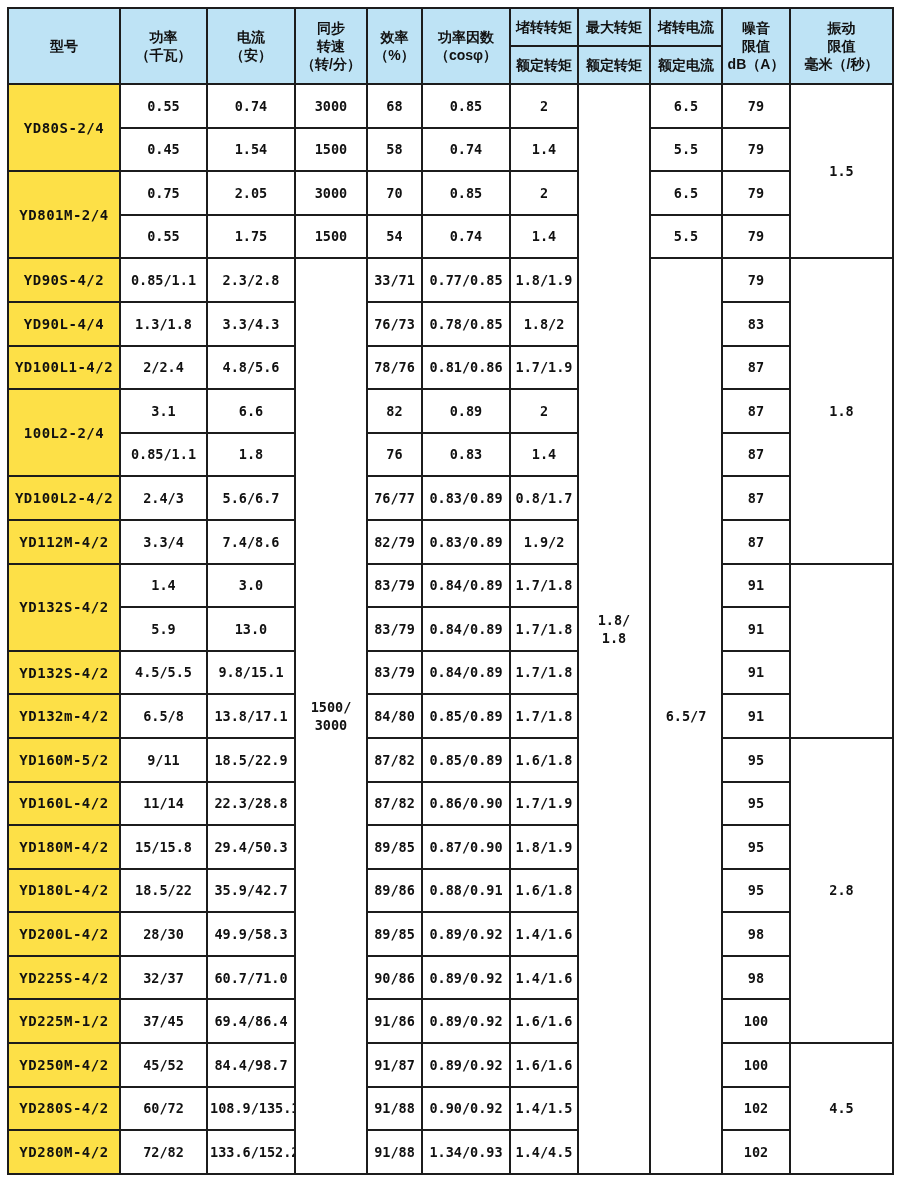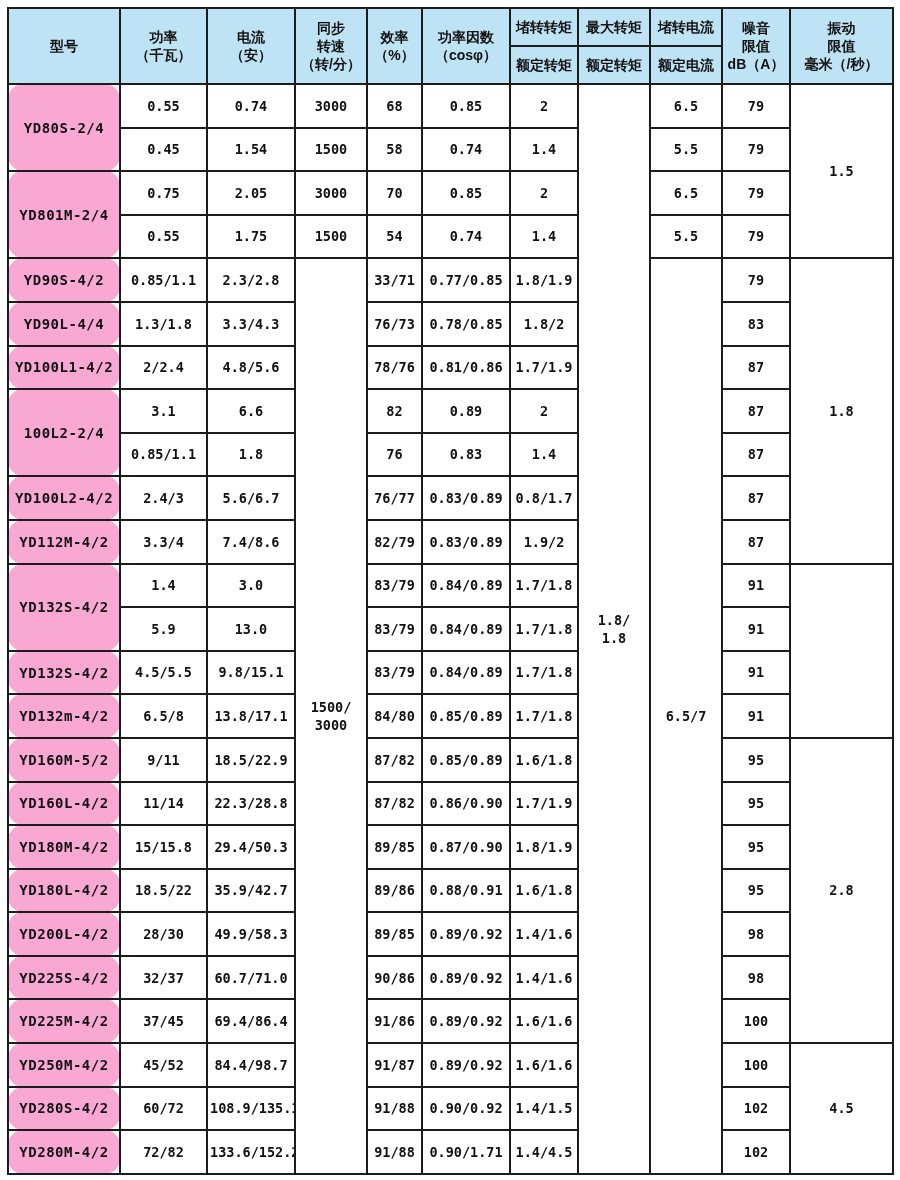--- a/index.html
+++ b/index.html
@@ -33,26 +33,25 @@
   thead th {
     background: #bee3f5;
     font-weight: bold;
     font-size: 14px;
     line-height: 1.3;
     font-family: "Liberation Sans", sans-serif;
   }
   thead tr { height: 38px; }
   tbody tr { height: 43.6px; }
   tbody th.model {
-    background: #f9a8d4;
+    background: #fde047;
     font-weight: bold;
     font-size: 14px;
     letter-spacing: 0.5px;
     font-family: "DejaVu Sans Mono", monospace;
-    border-radius: 15px;
   }
   tbody td {
     background: #ffffff;
     font-weight: bold;
     font-size: 13.5px;
     line-height: 1.35;
     font-family: "DejaVu Sans Mono", monospace;
   }
 </style>
 </head>
@@ -300,21 +299,21 @@
         <tr>
           <th class="model">YD225S-4/2</th>
           <td>32/37</td>
           <td>60.7/71.0</td>
           <td>90/86</td>
           <td>0.89/0.92</td>
           <td>1.4/1.6</td>
           <td>98</td>
         </tr>
         <tr>
-          <th class="model">YD225M-4/2</th>
+          <th class="model">YD225M-1/2</th>
           <td>37/45</td>
           <td>69.4/86.4</td>
           <td>91/86</td>
           <td>0.89/0.92</td>
           <td>1.6/1.6</td>
           <td>100</td>
         </tr>
         <tr>
           <th class="model">YD250M-4/2</th>
           <td>45/52</td>
@@ -332,19 +331,19 @@
           <td>91/88</td>
           <td>0.90/0.92</td>
           <td>1.4/1.5</td>
           <td>102</td>
         </tr>
         <tr>
           <th class="model">YD280M-4/2</th>
           <td>72/82</td>
           <td>133.6/152.2</td>
           <td>91/88</td>
-          <td>0.90/1.71</td>
+          <td>1.34/0.93</td>
           <td>1.4/4.5</td>
           <td>102</td>
         </tr>
       </tbody>
   </table>
 </div>
 
 </body></html>

